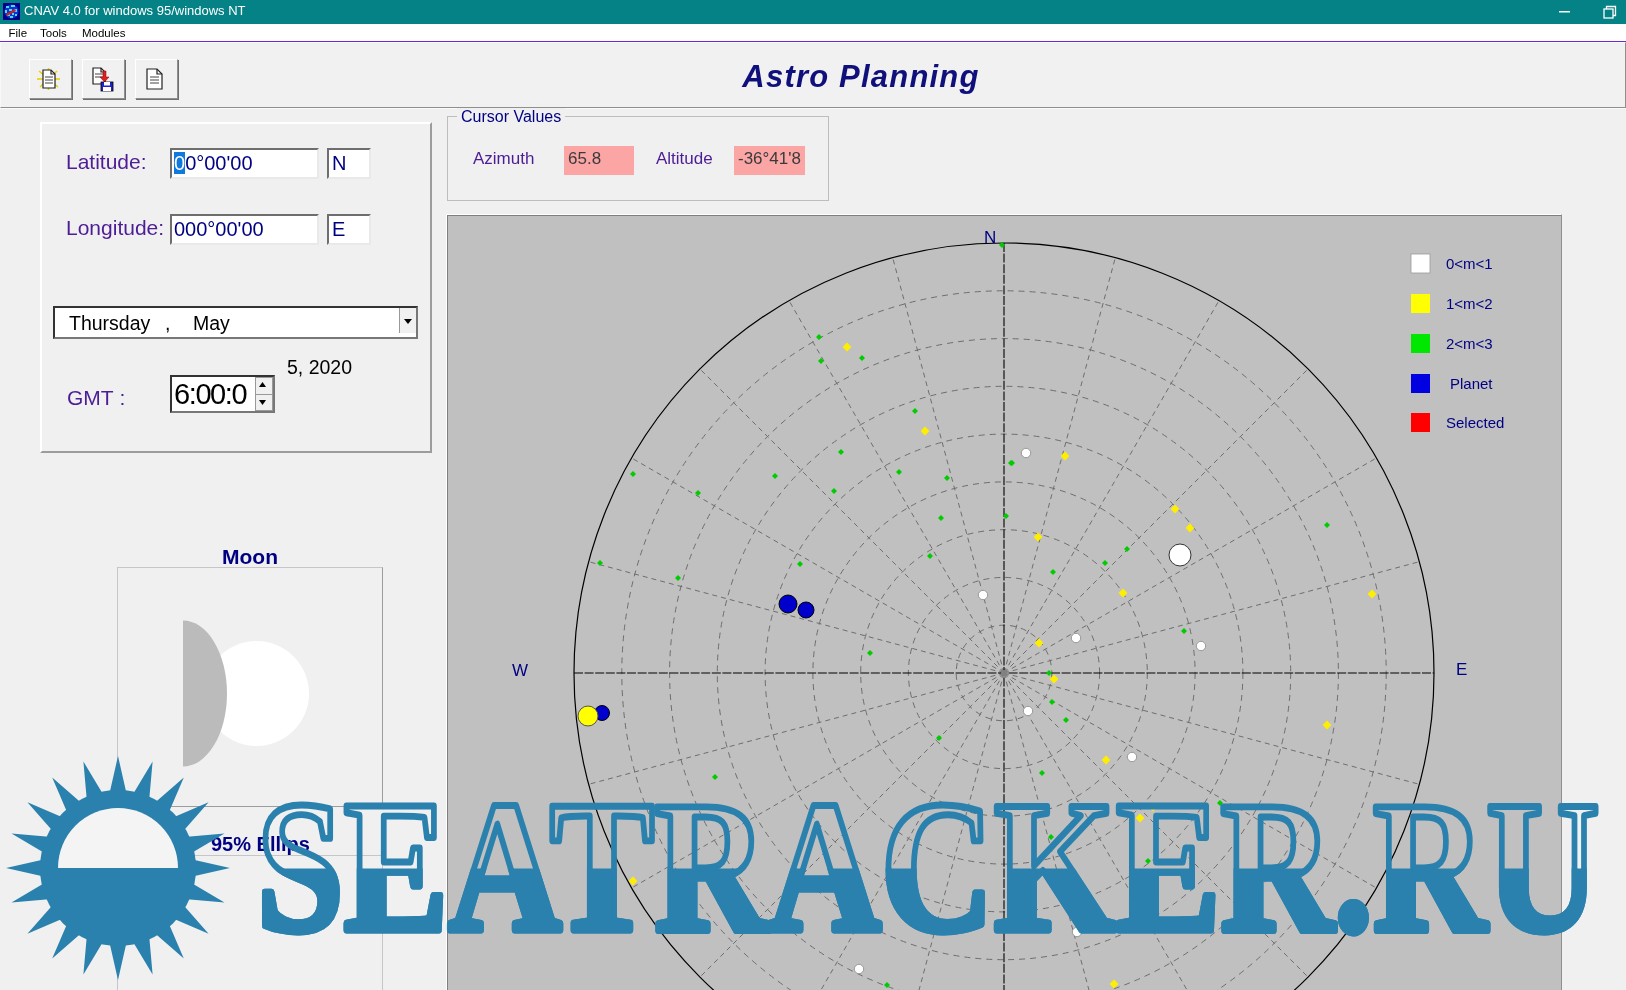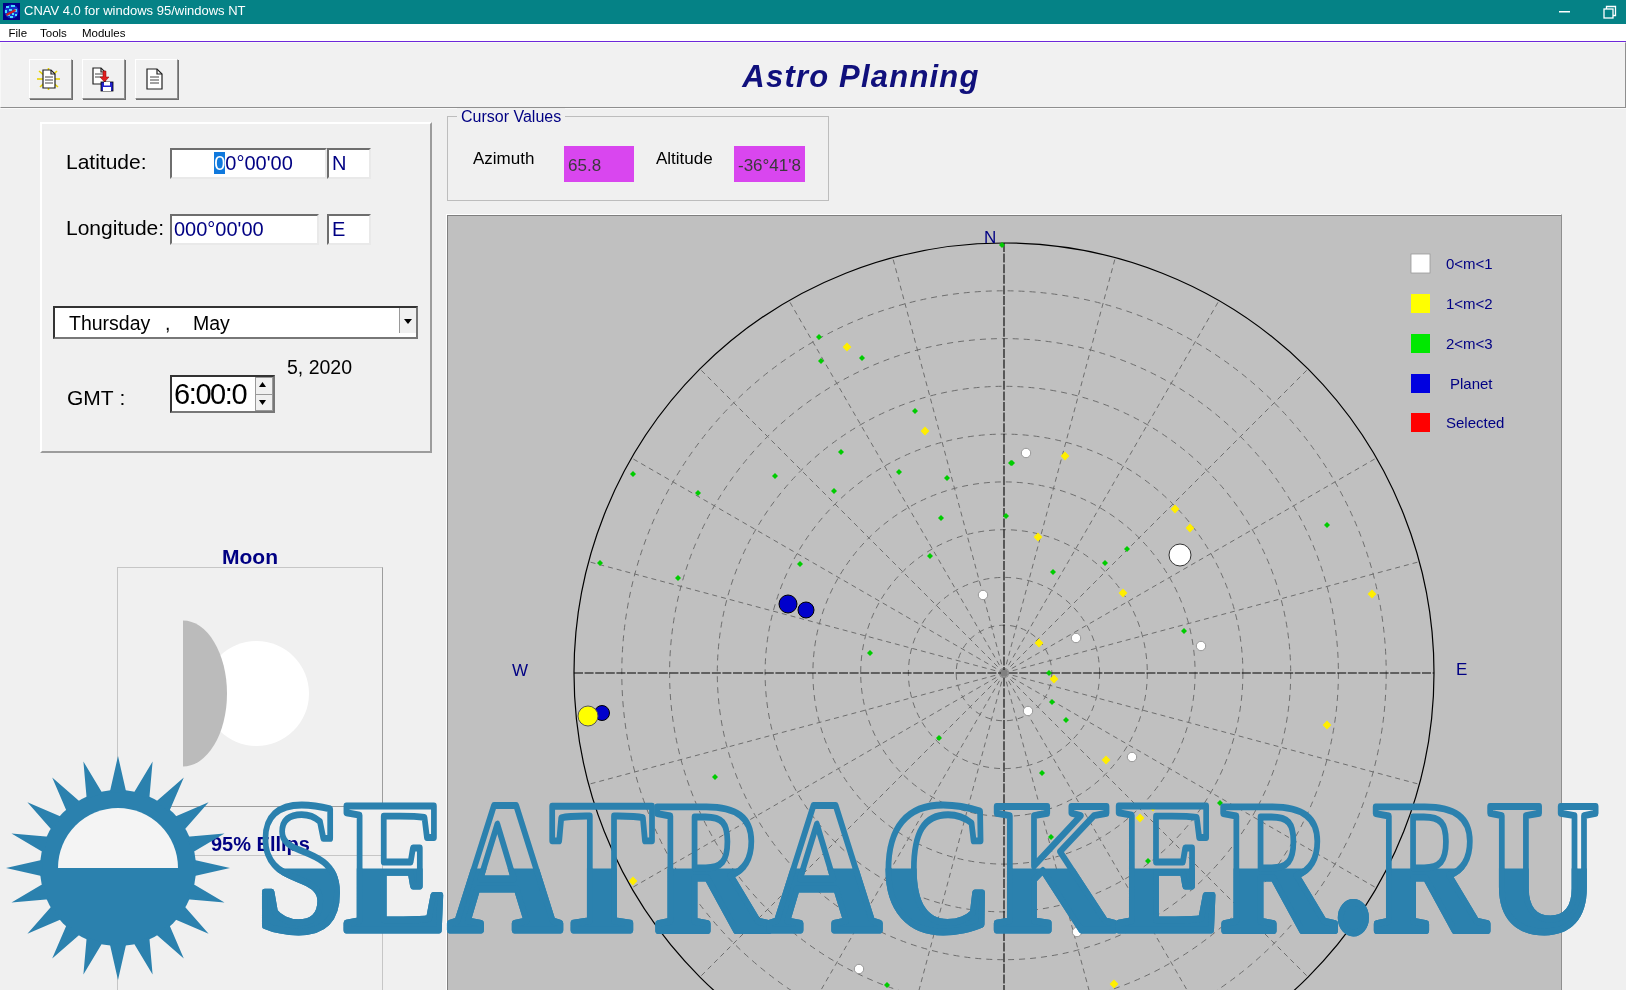--- a/index.html
+++ b/index.html
@@ -18,27 +18,27 @@
            border:1px solid;border-color:#f8f8f8 #8f8f8f #8f8f8f #f8f8f8;box-shadow:0 1px 0 #fafafa;}
   .tbtn{position:absolute;top:16px;width:41px;height:38px;background:#f1f1f1;
         border:1px solid;border-color:#ffffff #8f8f8f #8f8f8f #ffffff;
         box-shadow:1px 1px 0 #6e6e6e;}
   #title{left:0;top:59px;width:1722px;text-align:center;color:#10107c;
          font-family:"Liberation Sans",sans-serif;font-style:italic;font-weight:bold;
          font-size:31px;letter-spacing:1.2px;}
   
   .gbox{border:1px solid #bdbdbd;}
   #leftpanel{left:40px;top:122px;width:388px;height:327px;border-color:#ffffff #9c9c9c #9c9c9c #ffffff;border-width:2px;}
-  .lbl{position:absolute;font-size:21px;color:#000000;}
+  .lbl{position:absolute;font-size:21px;color:#4c1d95;}
   .sunken{position:absolute;background:#fff;border:2px solid;
           border-color:#6e6e6e #e9e9e9 #e9e9e9 #6e6e6e;}
   
   #cursorbox{left:447px;top:116px;width:380px;height:83px;}
   .gboxlabel{position:absolute;background:#f0f0f0;padding:0 4px;font-size:16px;color:#000083;}
-  .grayval{position:absolute;background:#d946ef;color:#3a3a3a;font-size:17px;padding-top:10px;padding-left:4px;}
+  .grayval{position:absolute;background:#fca5a5;color:#3a3a3a;font-size:17px;padding-top:3px;padding-left:4px;}
   
   #chart{left:446px;top:214px;width:1114px;height:776px;background:#c0c0c0;
          border:1px solid #ffffff;border-right-color:#8f8f8f;
          box-shadow:inset 1px 1px 0 #7f7f7f;}
 </style>
 </head>
 <body>
 <div class="abs" id="titlebar"></div>
 <div class="abs" id="titletext">CNAV 4.0 for windows 95/windows NT</div>
 <svg class="abs" style="left:3px;top:3px" width="17" height="17">
@@ -109,21 +109,21 @@
   <g stroke="#444" stroke-width="1">
     <line x1="7" y1="10" x2="16" y2="10"></line>
       <line x1="7" y1="13" x2="16" y2="13"></line>
     <line x1="7" y1="16" x2="16" y2="16"></line>
   </g>
 </svg>
 <div class="abs" id="title">Astro Planning</div>
 
 <div class="abs gbox" id="leftpanel"></div>
 <div class="lbl" style="left:66px;top:150px;">Latitude:</div>
-<div class="sunken" style="left:170px;top:148px;width:143px;height:27px;font-size:20px;line-height:26px;color:#000083;padding-left:10px;text-align:center;">
+<div class="sunken" style="left:170px;top:148px;width:143px;height:27px;font-size:20px;line-height:26px;color:#000083;padding-left:2px;">
   <span style="background:#1079dd;color:#fff;">0</span>0°00'00</div>
 <div class="sunken" style="left:327px;top:148px;width:37px;height:27px;font-size:20px;line-height:26px;color:#000083;padding-left:3px;">N</div>
 <div class="lbl" style="left:66px;top:216px;">Longitude:</div>
 <div class="sunken" style="left:170px;top:214px;width:143px;height:27px;font-size:20px;line-height:26px;color:#000083;padding-left:2px;">000°00'00</div>
 <div class="sunken" style="left:327px;top:214px;width:37px;height:27px;font-size:20px;line-height:26px;color:#000083;padding-left:3px;">E</div>
 <div class="abs" style="left:53px;top:306px;width:361px;height:29px;background:#fff;border:2px solid;border-color:#333 #777 #777 #333;font-size:19.5px;color:#000;">
   <span style="position:absolute;left:14px;top:4px;">Thursday</span>
   <span style="position:absolute;left:110px;top:4px;">,</span>
   <span style="position:absolute;left:138px;top:4px;">May</span>
   <span style="position:absolute;left:232px;top:4px;margin-top:44px;">5, 2020</span>

